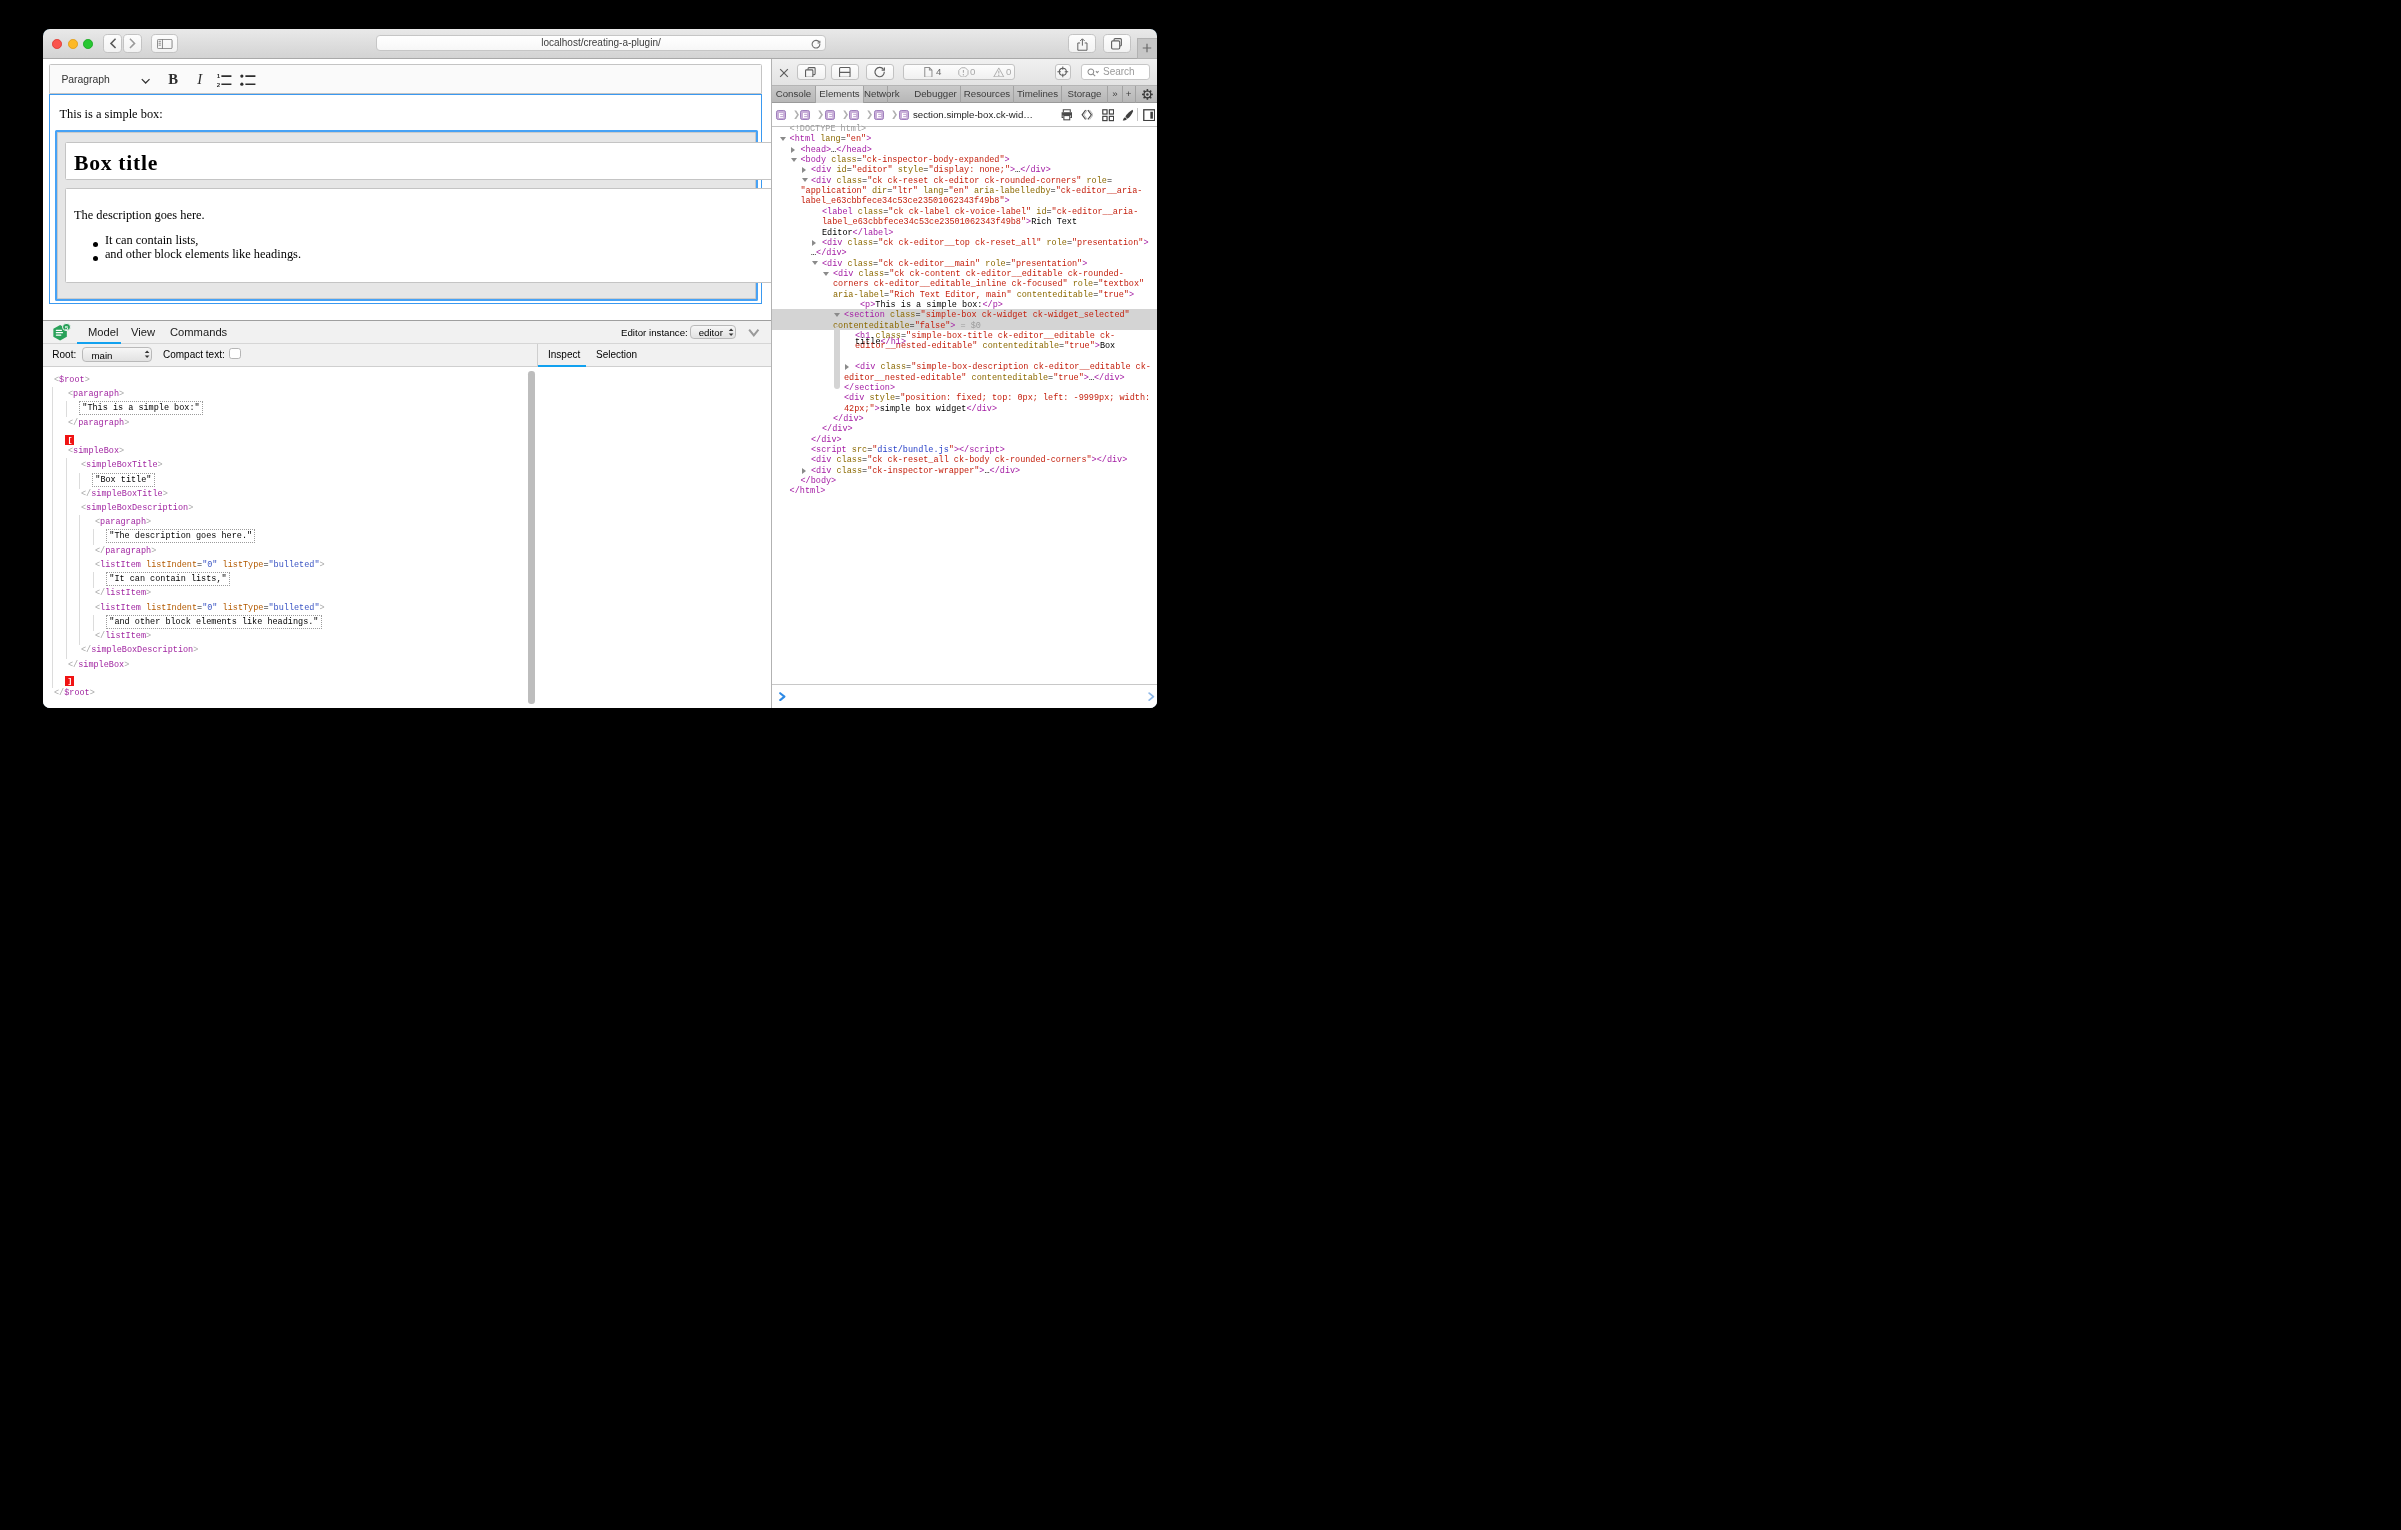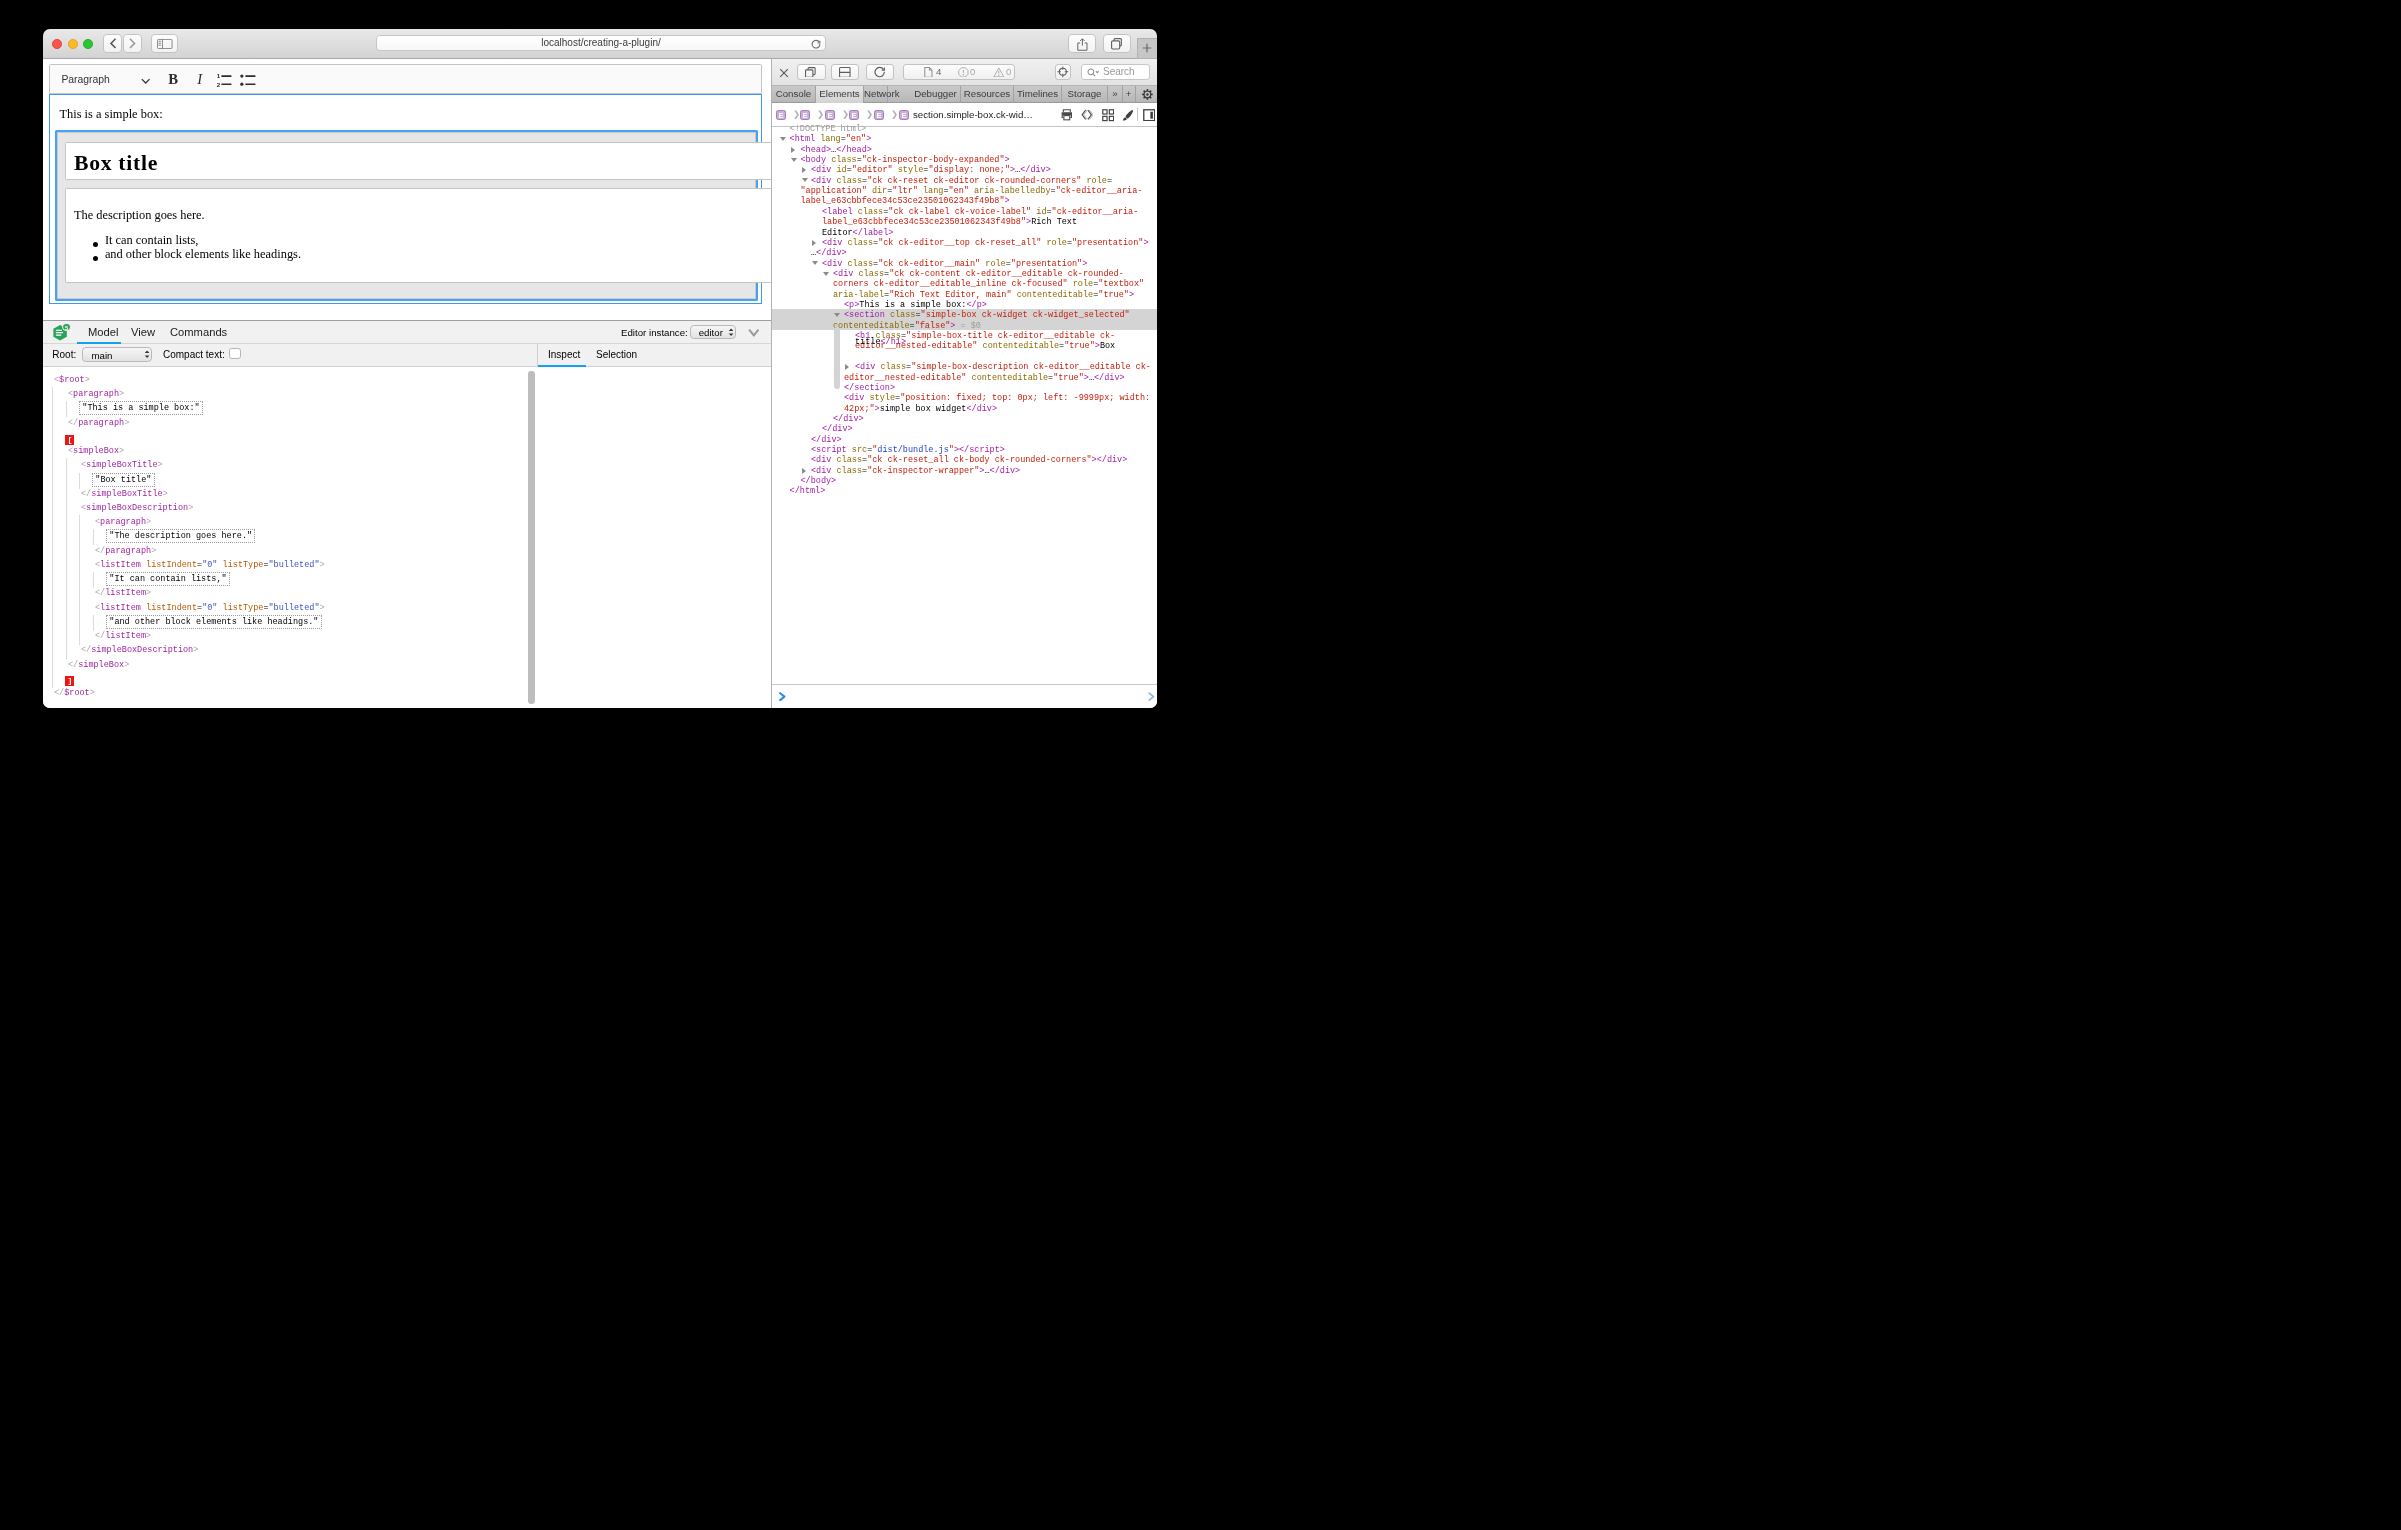--- a/index.html
+++ b/index.html
@@ -349,21 +349,21 @@
 <div class="dl" style="left:50px;top:169px;">Editor<span class="st">&lt;/label&gt;</span></div>
 <div class="tri trir" style="left:40px;top:181px;"></div>
 <div class="dl" style="left:50px;top:179px;"><span class="st">&lt;div</span> <span class="sa">class</span>=<span class="sv">"ck ck-editor__top ck-reset_all"</span> <span class="sa">role</span>=<span class="sv">"presentation"</span><span class="st">&gt;</span></div>
 <div class="dl" style="left:39px;top:189px;">…<span class="st">&lt;/div&gt;</span></div>
 <div class="tri trid" style="left:40px;top:202px;"></div>
 <div class="dl" style="left:50px;top:200px;"><span class="st">&lt;div</span> <span class="sa">class</span>=<span class="sv">"ck ck-editor__main"</span> <span class="sa">role</span>=<span class="sv">"presentation"</span><span class="st">&gt;</span></div>
 <div class="tri trid" style="left:51px;top:213px;"></div>
 <div class="dl" style="left:61px;top:210px;"><span class="st">&lt;div</span> <span class="sa">class</span>=<span class="sv">"ck ck-content ck-editor__editable ck-rounded-</span></div>
 <div class="dl" style="left:61px;top:220px;"><span class="sv">corners ck-editor__editable_inline ck-focused"</span> <span class="sa">role</span>=<span class="sv">"textbox"</span></div>
 <div class="dl" style="left:61px;top:231px;"><span class="sa">aria-label</span>=<span class="sv">"Rich Text Editor, main"</span> <span class="sa">contenteditable</span>=<span class="sv">"true"</span><span class="st">&gt;</span></div>
-<div class="dl" style="left:72px;top:241px;text-align:right;"><span class="st">&lt;p&gt;</span>This is a simple box:<span class="st">&lt;/p&gt;</span></div>
+<div class="dl" style="left:88px;top:241px;text-align:right;"><span class="st">&lt;p&gt;</span>This is a simple box:<span class="st">&lt;/p&gt;</span></div>
 <div class="tri trid" style="left:62px;top:254px;"></div>
 <div class="dl" style="left:72px;top:251px;"><span class="st">&lt;section</span> <span class="sa">class</span>=<span class="sv">"simple-box ck-widget ck-widget_selected"</span></div>
 <div class="dl" style="left:61px;top:262px;"><span class="sa">contenteditable</span>=<span class="sv">"false"</span><span class="st">&gt;</span><span class="sg"> = $0</span></div>
 <div class="dl" style="left:83px;top:272px;"><span class="st">&lt;h1</span> <span class="sa">class</span>=<span class="sv">"simple-box-title ck-editor__editable ck-</span></div>
 <div class="dl" style="left:83px;top:282px;"><span class="sv">editor__nested-editable"</span> <span class="sa">contenteditable</span>=<span class="sv">"true"</span><span class="st">&gt;</span>Box</div>
 <div class="dl" style="left:83px;top:278px;">title<span class="st">&lt;/h1&gt;</span></div>
 <div class="tri trir" style="left:73px;top:305px;"></div>
 <div class="dl" style="left:83px;top:303px;"><span class="st">&lt;div</span> <span class="sa">class</span>=<span class="sv">"simple-box-description ck-editor__editable ck-</span></div>
 <div class="dl" style="left:72px;top:314px;"><span class="sv">editor__nested-editable"</span> <span class="sa">contenteditable</span>=<span class="sv">"true"</span><span class="st">&gt;</span>…<span class="st">&lt;/div&gt;</span></div>
 <div class="dl" style="left:72px;top:324px;"><span class="st">&lt;/section&gt;</span></div>

